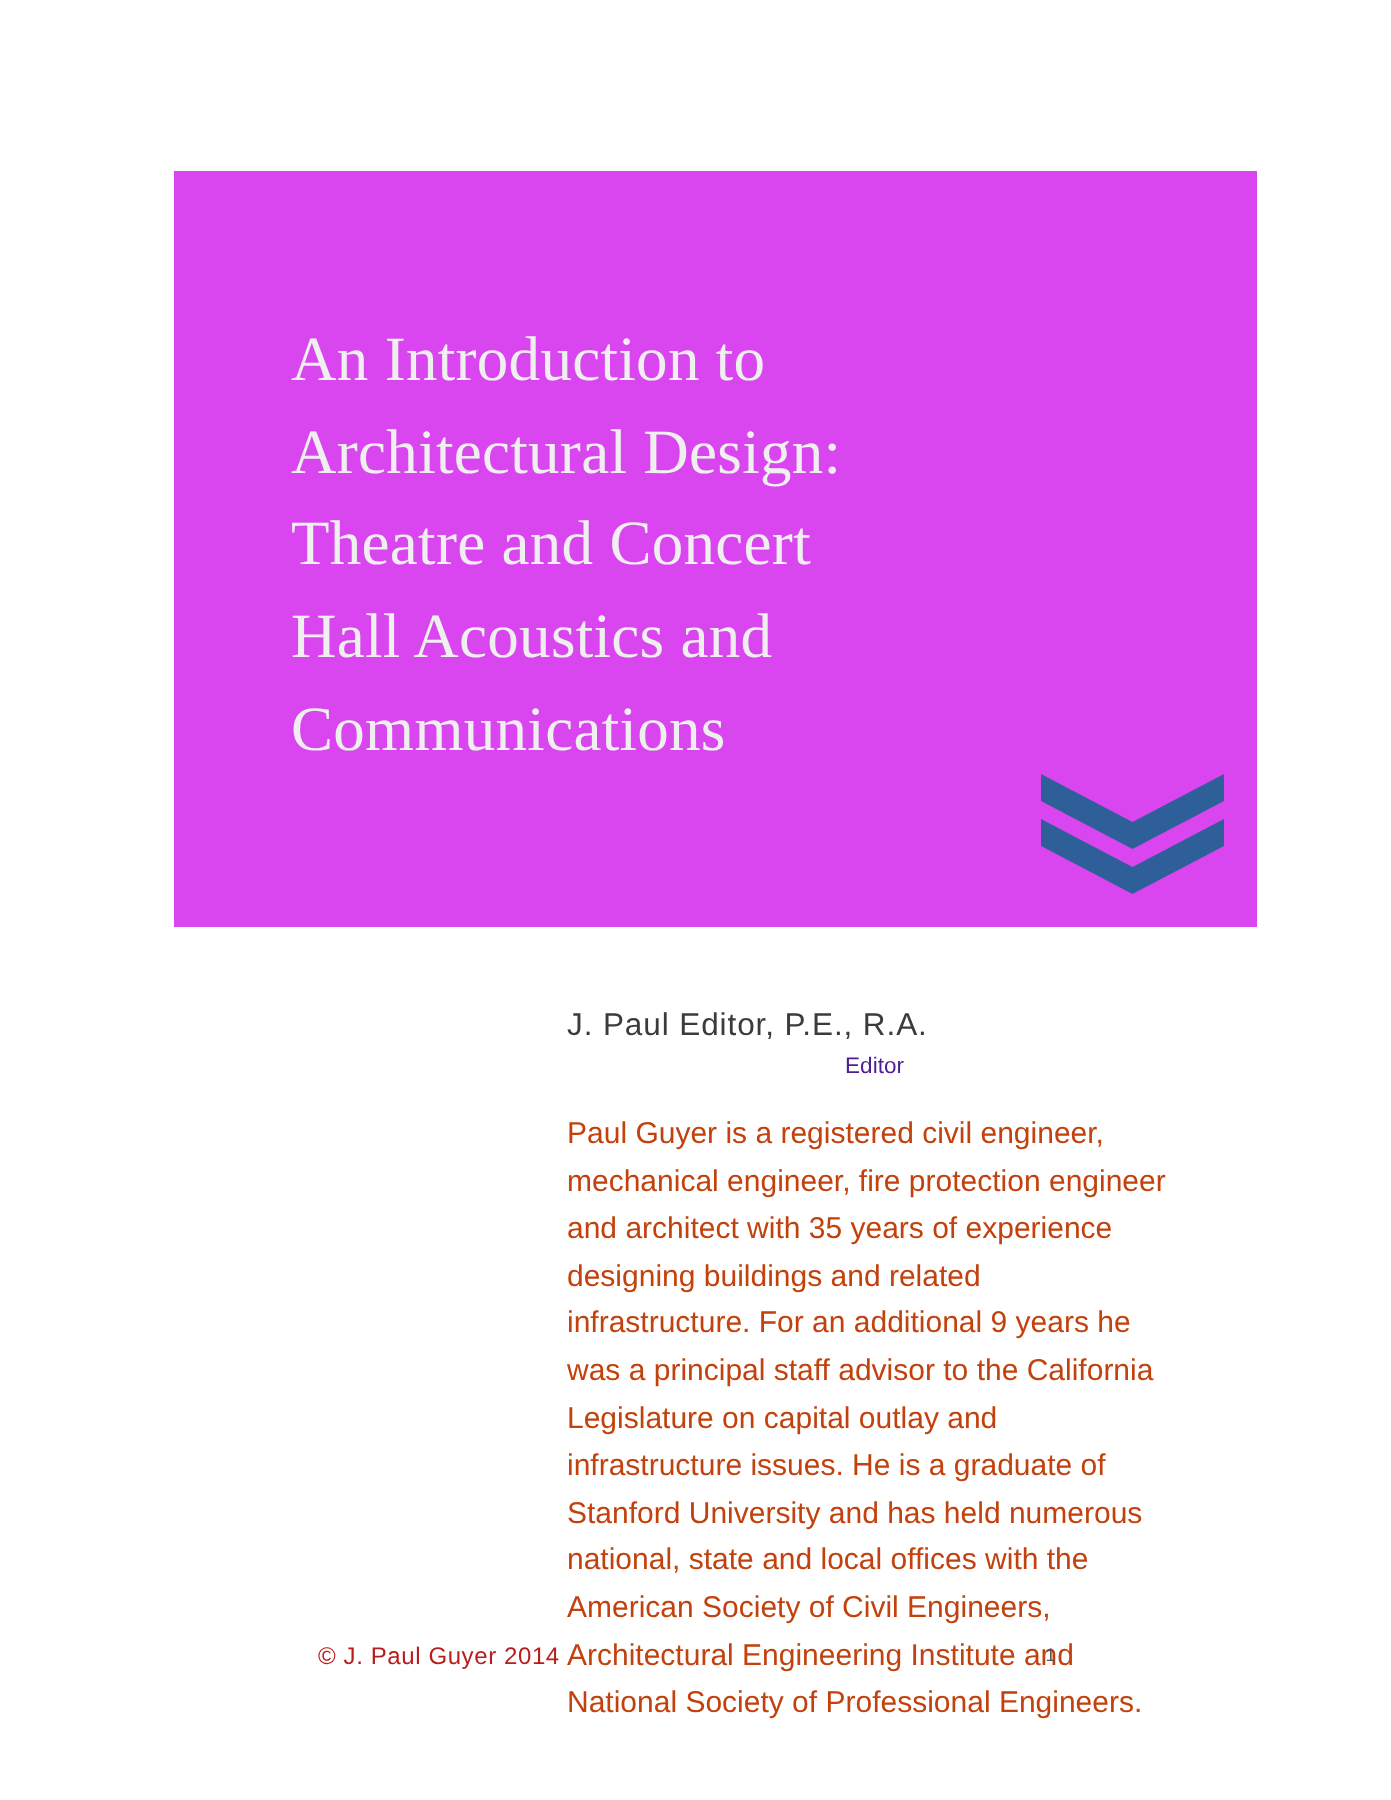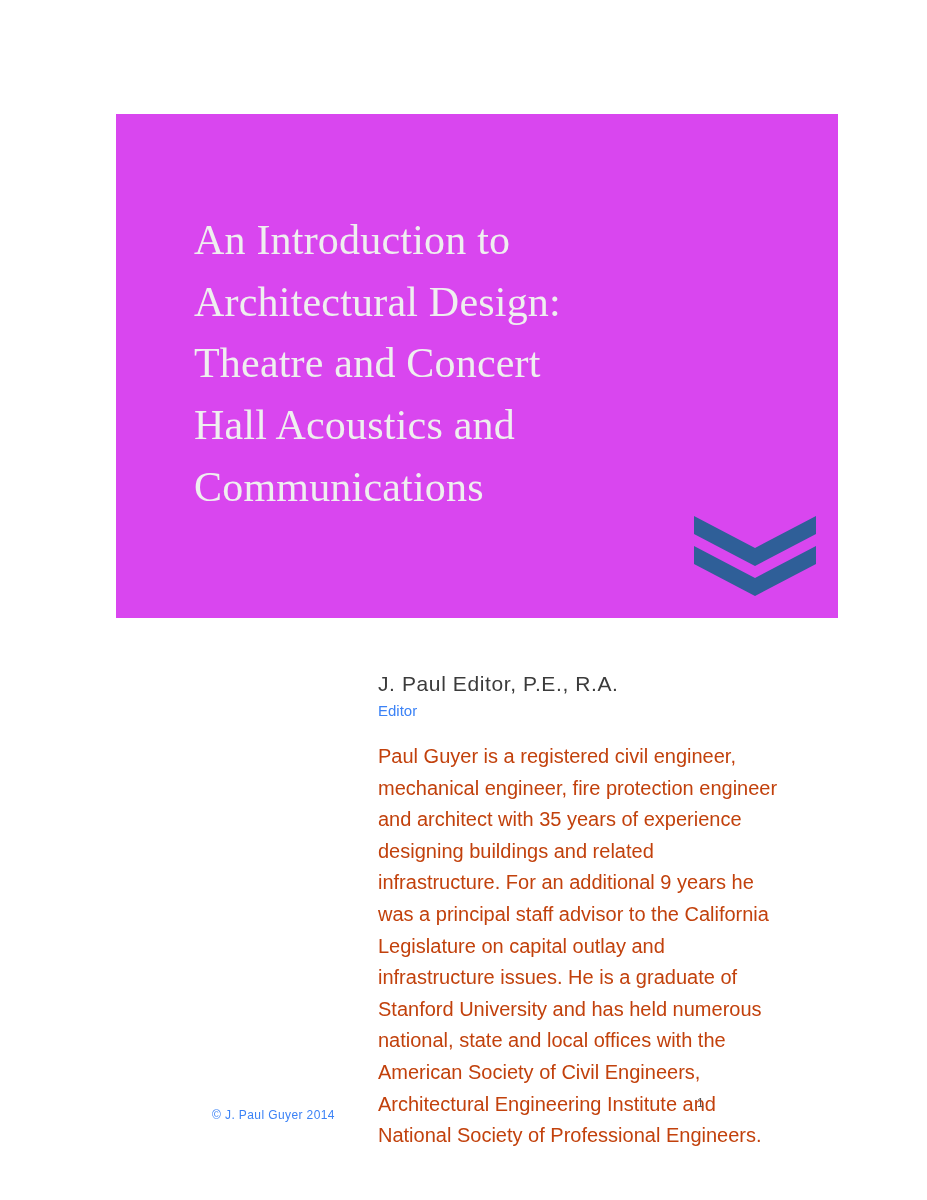--- a/index.html
+++ b/index.html
@@ -68,22 +68,23 @@
     font-family: "Liberation Sans", sans-serif;
     font-size: 21px;
     color: #3b3b3b;
     letter-spacing: 0.6px;
     margin: 0 0 6px 0;
     font-weight: 400;
   }
   .author-role {
     font-family: "Liberation Sans", sans-serif;
     font-size: 15px;
-    color: #3b82f6;
+    color: #4c1d95;
     margin: 0 0 22px 0;
+    text-align: center;
   }
   .author-bio {
     font-family: "Liberation Sans", sans-serif;
     font-size: 20px;
     line-height: 1.58;
     color: #c2410c;
     margin: 0;
     width: 400px;
   }
 
@@ -91,23 +92,23 @@
   .footer {
     position: absolute;
     left: 0;
     right: 0;
     top: 1096px;
     height: 22px;
   }
   .footer-copyright {
     position: absolute;
     left: 212px;
-    top: 12px;
-    font-size: 12px;
-    color: #3b82f6;
+    top: 0;
+    font-size: 16px;
+    color: #b91c1c;
     letter-spacing: 0.4px;
   }
   .footer-page {
     position: absolute;
     left: 697px;
     top: 0;
     font-size: 12px;
     color: #555555;
   }
 </style>

